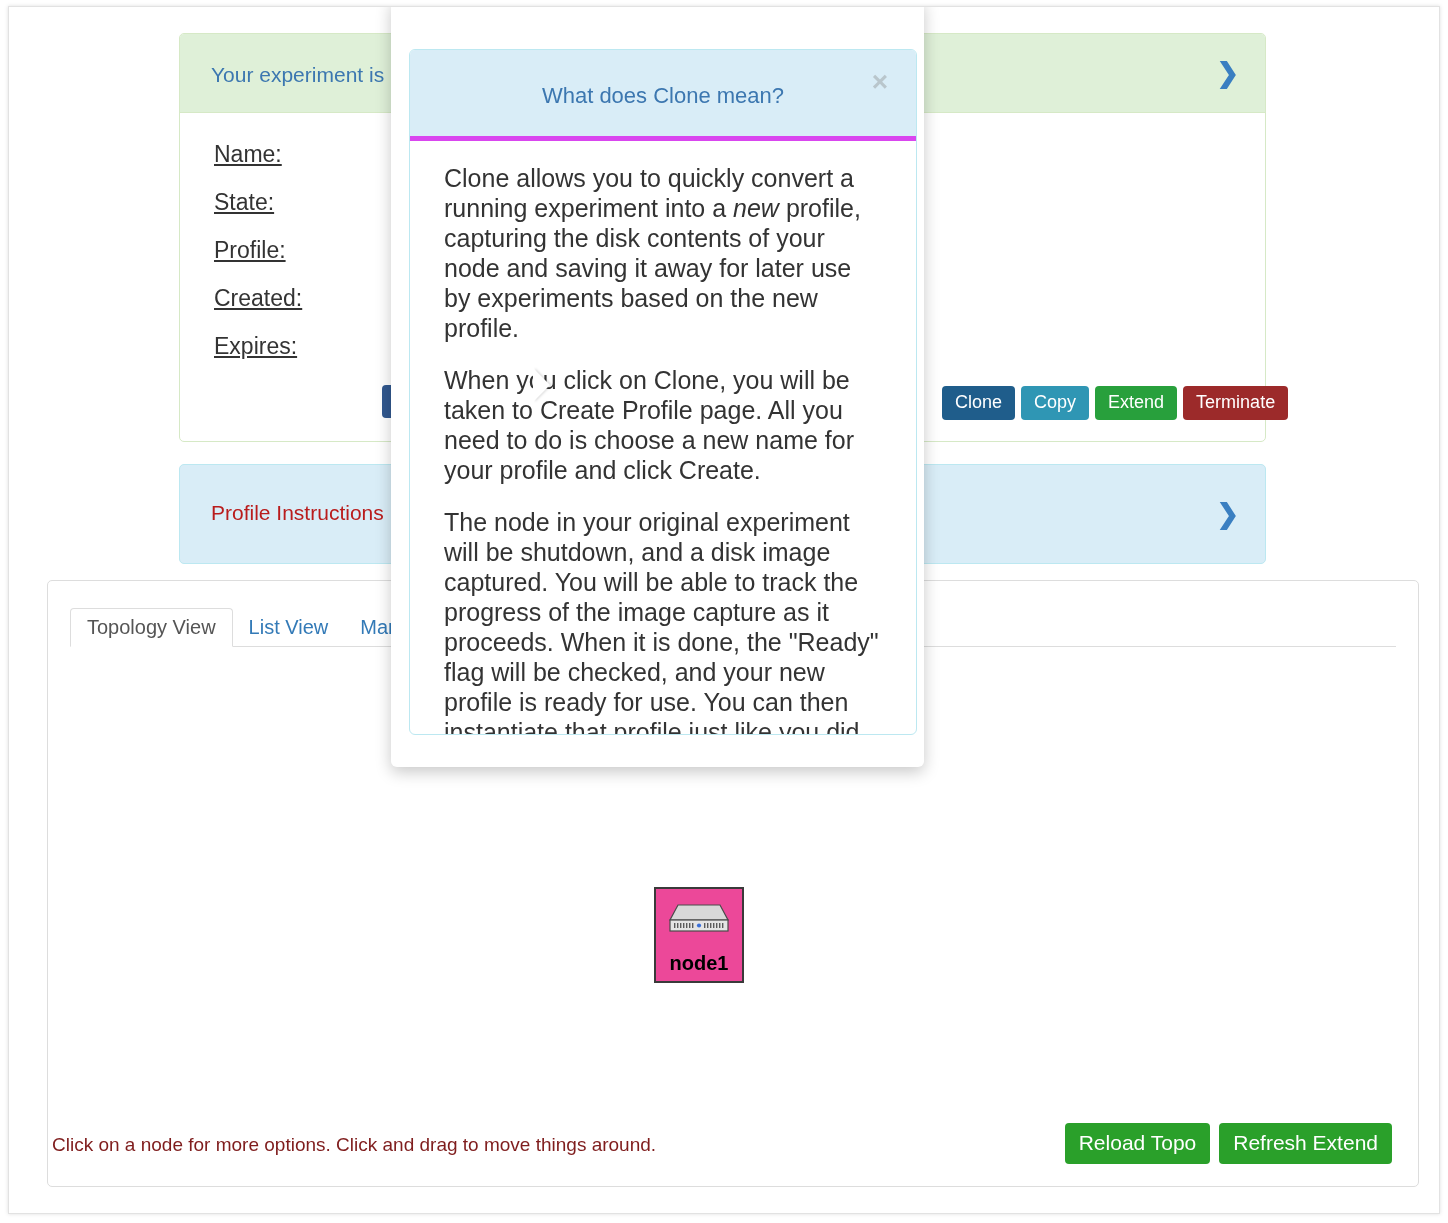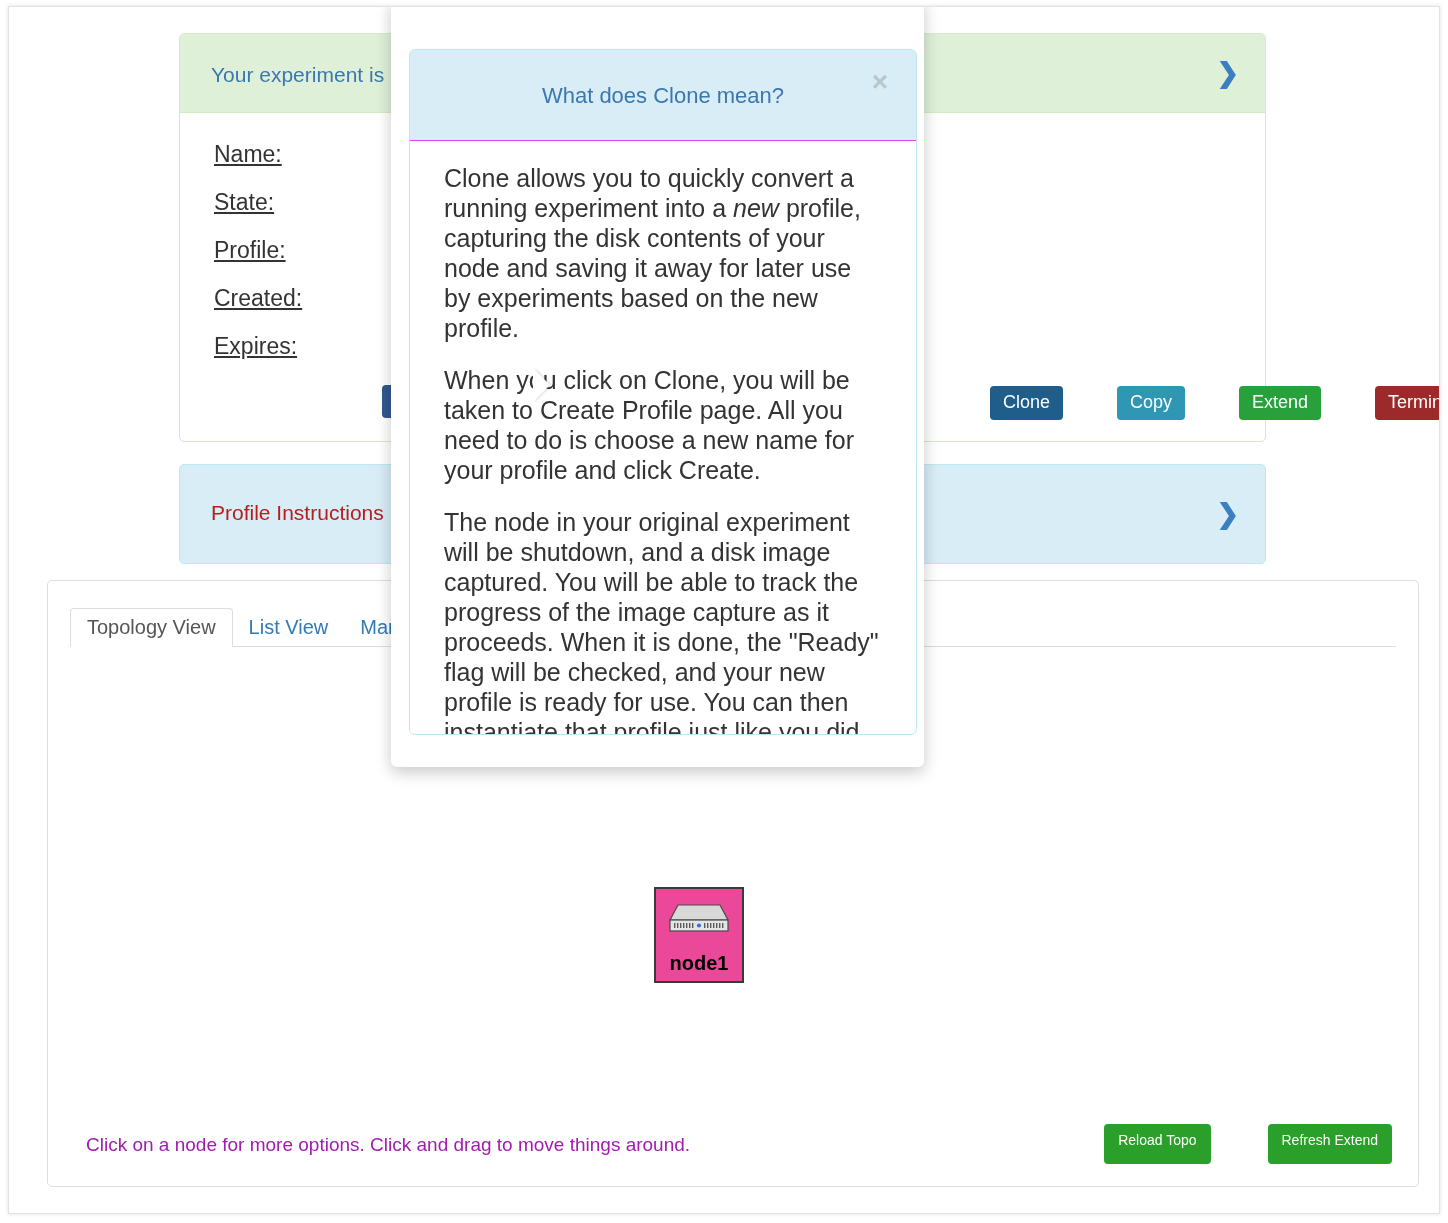--- a/index.html
+++ b/index.html
@@ -98,21 +98,20 @@
   .btn {
     font-size: 18px;
     color: #ffffff;
     border: none;
     border-radius: 4px;
     padding: 7px 13px 9px 13px;
     line-height: 1;
     cursor: pointer;
     white-space: nowrap;
     font-family: "Liberation Sans", sans-serif;
-    margin-left: 48px;
   }
   .btn-clone     { background: #1f5d8b; }
   .btn-copy      { background: #2f96b4; }
   .btn-extend    { background: #28a03c; }
   .btn-terminate { background: #9c2a2a; }
   .btn-green     { background: #2aa02a; }
 
   
   #instructions-panel {
     left: 170px; top: 457px;
@@ -187,34 +186,34 @@
     position: absolute;
     left: 0; right: 0; bottom: 6px;
     text-align: center;
     font-size: 20px;
     font-weight: bold;
     color: #000000;
   }
 
   #topology-footer-text {
     position: absolute;
-    left: 38px; bottom: 30px;
+    left: 4px; bottom: 30px;
     font-size: 19px;
-    color: #a21caf;
+    color: #7f1d1d;
     white-space: nowrap;
   }
   #topology-footer-buttons {
     position: absolute;
     right: 26px; bottom: 22px;
     display: flex;
     gap: 9px;
   }
   #topology-footer-buttons .btn {
-    font-size: 14px;
-    padding: 9px 14px 17px 14px;
+    font-size: 21px;
+    padding: 9px 14px 11px 14px;
   }
 
   
   #modal-outer {
     position: absolute;
     left: 382px; top: -8px;
     width: 533px; height: 768px;
     background: #ffffff;
     border-radius: 6px;
     box-shadow: 0 5px 16px rgba(0,0,0,0.22);
@@ -226,21 +225,21 @@
     width: 508px; height: 686px;
     background: #ffffff;
     border: 1px solid #bce8f1;
     border-radius: 6px;
     overflow: hidden;
   }
   #modal-header {
     position: relative;
     height: 91px;
     background: #d9edf7;
-    border-bottom: 1px solid #d946ef;
+    border-bottom: 5px solid #d946ef;
   }
   #modal-title {
     position: absolute;
     left: 0; right: 0; top: 33px;
     text-align: center;
     font-size: 22px;
     color: #3c77b0;
   }
   #modal-close {
     position: absolute;

